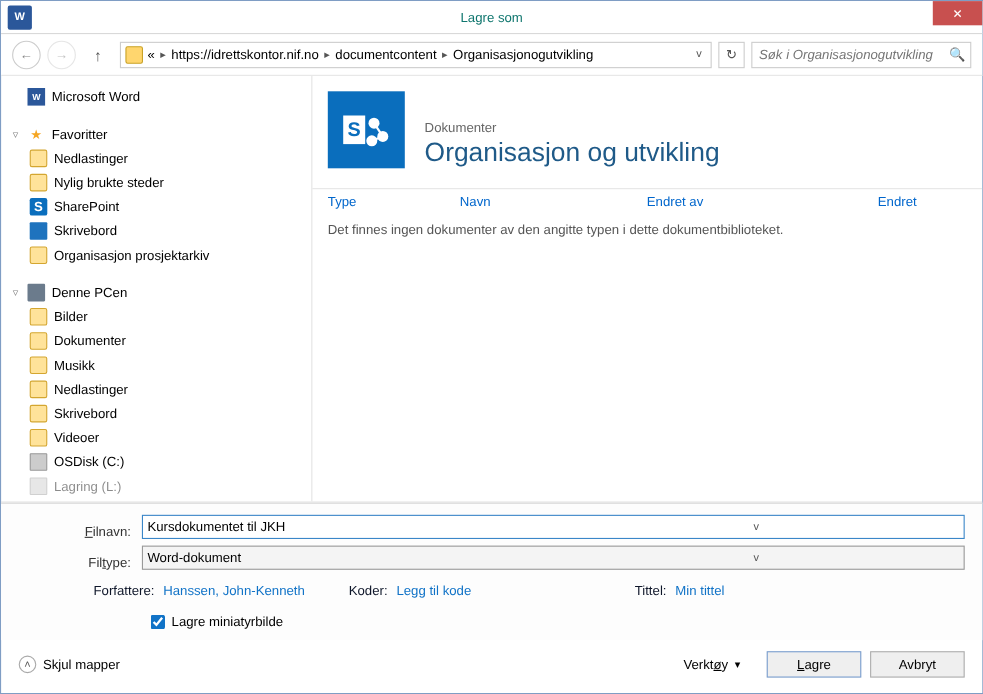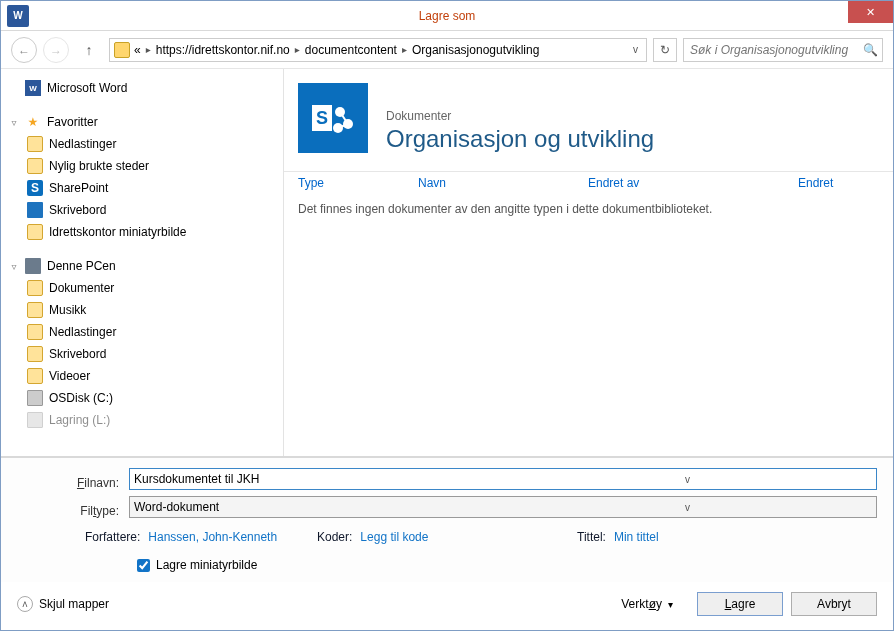--- a/index.html
+++ b/index.html
@@ -1,20 +1,20 @@
 <!DOCTYPE html>
 <html><head>
 <meta charset="utf-8">
 <style>
   * { box-sizing: border-box; margin: 0; padding: 0; font-family: "Segoe UI", Tahoma, sans-serif; }
   body { background: #f0f0f0; }
   .window { width: 894px; height: 631px; border: 1px solid #7f9dc4; background: #fff; position: relative; display: flex; flex-direction: column; }
   .titlebar { height: 30px; background: #fff; border-bottom: 1px solid #d9d9d9; display: flex; align-items: center; position: relative; }
   .titlebar .word-icon { width: 22px; height: 22px; margin: 0 6px; background: #2b579a; color:#fff; display:flex; align-items:center; justify-content:center; font-size:10px; font-weight:bold; border-radius:2px; }
-  .titlebar .title { position:absolute; left:0; right:0; text-align:center; font-size:12px; color:#c2410c; pointer-events:none; }
+  .titlebar .title { position:absolute; left:0; right:0; text-align:center; font-size:12px; color:#0f766e; pointer-events:none; }
   .titlebar .controls { position:absolute; right:0; top:0; display:flex; height:22px; }
   .titlebar .close { width:45px; height:22px; background:#c8504f; color:#fff; display:flex; align-items:center; justify-content:center; font-size:11px; cursor:pointer; }
 
   .nav { height: 38px; display:flex; align-items:center; padding: 0 10px; border-bottom:1px solid #e6e6e6; background:#fff; gap:6px; }
   .nav-btn { width:26px; height:26px; border:1px solid #ccc; border-radius:50%; display:flex; align-items:center; justify-content:center; color:#888; font-size:12px; background:#fff; cursor:pointer; }
   .nav-up { width:20px; height:20px; display:flex; align-items:center; justify-content:center; color:#555; font-size:14px; margin:0 4px; cursor:pointer; }
   .addr { flex:1; height:24px; border:1px solid #ccc; display:flex; align-items:center; padding:0 4px; font-size:12px; background:#fff; }
   .addr .folder-icon { width:16px; height:16px; background:#ffd66e; border:1px solid #c9a227; border-radius:2px; margin-right:4px; }
   .addr .sep { margin:0 5px; color:#555; font-size:10px; }
   .addr .drop { margin-left:auto; color:#555; font-size:10px; padding:0 4px; }
@@ -137,27 +137,31 @@
       <div class="tree-row" style="padding-left:22px;">
         <span class="sm-icon ic-sp">S</span>
         <span>SharePoint</span>
       </div>
       <div class="tree-row" style="padding-left:22px;">
         <span class="sm-icon ic-desktop"></span>
         <span>Skrivebord</span>
       </div>
       <div class="tree-row" style="padding-left:22px;">
         <span class="sm-icon ic-folder"></span>
-        <span>Idrettskontor miniatyrbilde</span>
+        <span>Organisasjon prosjektarkiv</span>
       </div>
       <div style="height:12px;"></div>
       <div class="tree-row">
         <span class="exp">▿</span>
         <span class="sm-icon ic-pc"></span>
         <span>Denne PCen</span>
+      </div>
+      <div class="tree-row" style="padding-left:22px;">
+        <span class="sm-icon ic-folder"></span>
+        <span>Bilder</span>
       </div>
       <div class="tree-row" style="padding-left:22px;">
         <span class="sm-icon ic-folder"></span>
         <span>Dokumenter</span>
       </div>
       <div class="tree-row" style="padding-left:22px;">
         <span class="sm-icon ic-folder"></span>
         <span>Musikk</span>
       </div>
       <div class="tree-row" style="padding-left:22px;">

